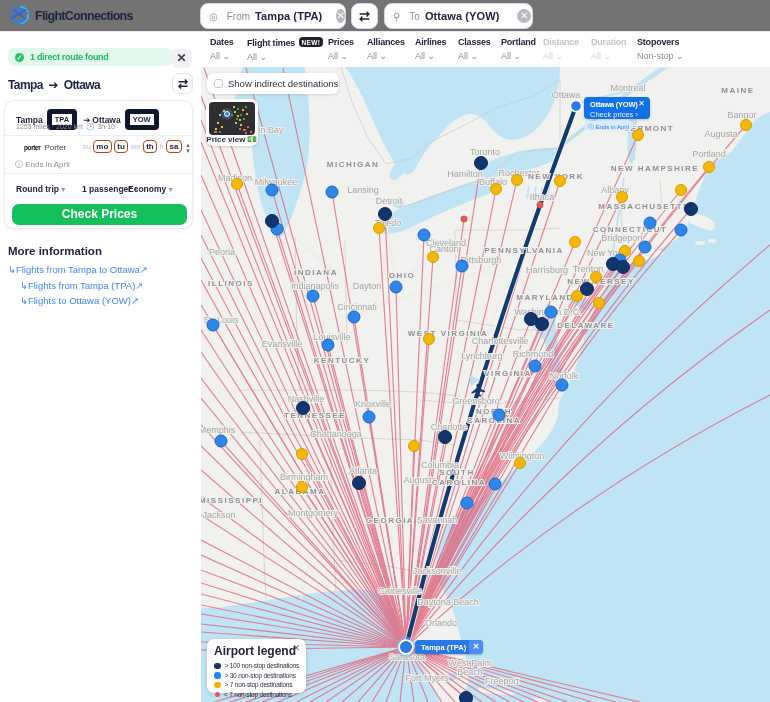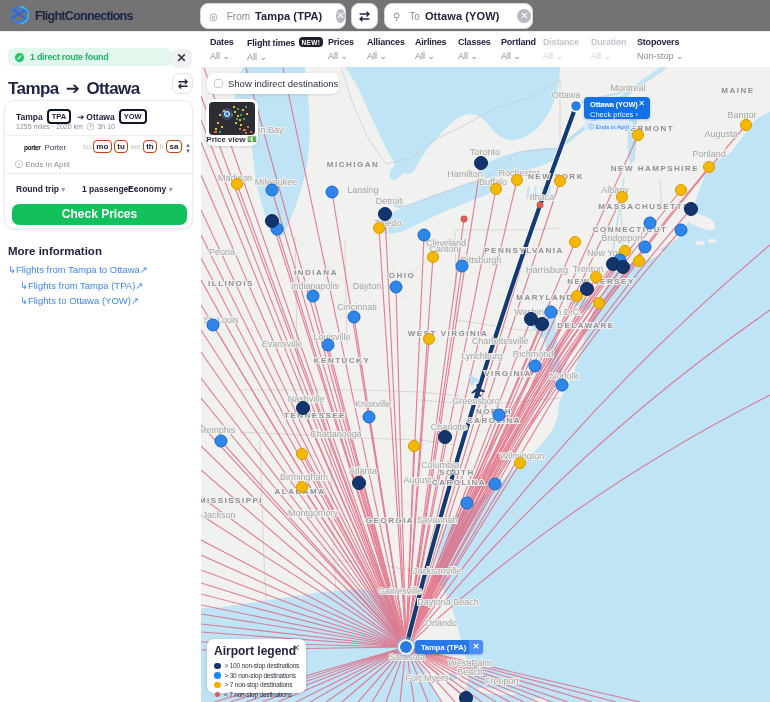--- a/index.html
+++ b/index.html
@@ -33,30 +33,30 @@
 
 
 #leftpanel { position:absolute; left:0; top:32px; width:201px; height:670px; background:#fff; z-index:28; }
 #greenbar { position:absolute; left:8px; top:16px; width:164px; height:18px; background:#e2f8ec;
   border-radius:6px; display:flex; align-items:center; }
 #greenbar .chk { width:9px; height:9px; border-radius:50%; background:#1fc567; margin:0 6px 0 7px;
   color:#fff; font-size:7px; line-height:9px; text-align:center; font-weight:bold;}
 #greenbar .txt { color:#23b36a; font-size:9px; font-weight:bold; letter-spacing:-0.3px; }
 #closegreen { position:absolute; left:171px; top:17px; width:21px; height:19px; background:#f1f1f4;
   border-radius:6px; color:#3c3c4e; font-size:12px; text-align:center; line-height:19px; font-weight:bold;}
-#routetitle { position:absolute; left:8px; top:46px; font-size:17px; font-weight:bold; color:#1c2444; letter-spacing:-0.6px; }
+#routetitle { position:absolute; left:8px; top:46px; font-size:12px; font-weight:bold; color:#1c2444; letter-spacing:-0.6px; }
 #routetitle .arr { color:#23233f; font-weight:normal; padding:0 3px; }
 #swap2 { position:absolute; left:172px; top:41px; width:21px; height:21px; border:1px solid #e3e3e8;
   border-radius:7px; background:#fff; text-align:center; }
 
 #card { position:absolute; left:4px; top:68px; width:189px; height:129px; background:#fff;
   border:1px solid #ececf0; border-radius:10px; box-shadow:0 1px 3px rgba(40,40,60,0.08); }
 .crow1 { position:absolute; left:11px; top:8px; font-size:8.5px; font-weight:bold; color:#23233f;
   display:flex; align-items:center;}
-.badge { border:2px solid #0f172a; border-radius:4px; font-size:7.5px; font-weight:bold;
+.badge { border:5px solid #0f172a; border-radius:4px; font-size:7.5px; font-weight:bold;
   padding:1px 3px; margin:0 4px; color:#23233f;}
 .crow2 { position:absolute; left:11px; top:22px; font-size:7px; color:#8b8b98; }
 .cdiv1 { position:absolute; left:0; top:34px; width:189px; border-top:1px solid #efeff2; }
 .crow3 { position:absolute; left:11px; top:42px; width:172px; font-size:8px; color:#3c3c50;
   display:flex; align-items:center;padding-left:8px;}
 .porterlogo { font-weight:bold; font-size:6.5px; color:#111; letter-spacing:-0.4px; margin-right:4px;}
 .days { position:absolute; right:10px; top:39px; display:flex; align-items:center; }
 .day { font-size:8px; color:#c4c4cc; margin-left:2px; }
 .day.on { border:1px solid #c2410c; border-radius:4px; padding:1px 2.5px; color:#23233f; font-weight:bold; }
 .spin { position:absolute; right:1px; top:41px; font-size:6px; color:#6b6b7a; line-height:6px; text-align:center;}

